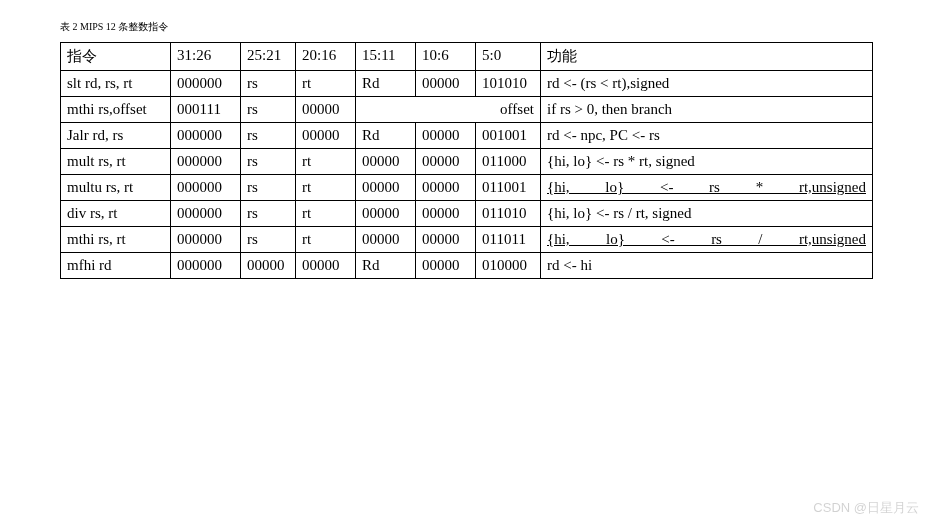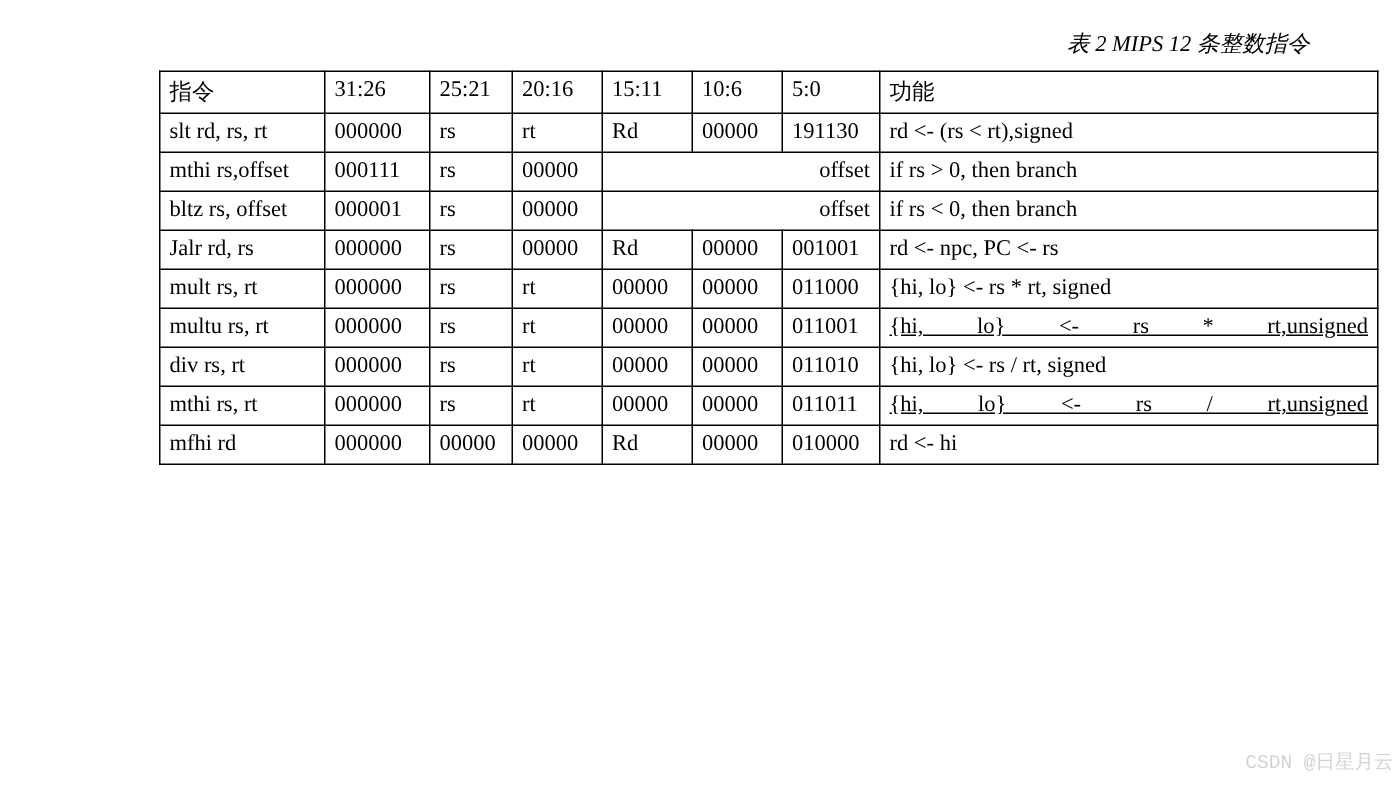--- a/index.html
+++ b/index.html
@@ -6,30 +6,28 @@
       margin: 0;
       padding: 20px 60px;
       font-family: "Times New Roman", SimSun, serif;
       font-size: 15px;
       background: #fff;
       color: #000;
       width: 933px;
       box-sizing: border-box;
     }
     .title {
-      text-align: right;
+      text-align: left;
       margin-bottom: 8px;
-      font-size: 15px;
-      font-style: italic;
+      font-size: 10px;
     }
     table {
       border-collapse: collapse;
       width: 100%;
       table-layout: fixed;
-      margin-left: 46px;
     }
     td {
       border: 1px solid #000;
       padding: 4px 6px;
       vertical-align: top;
       word-break: break-word;
     }
     .offset-cell {
       text-align: right;
     }
@@ -41,24 +39,24 @@
     col.c1 { width: 110px; }
     col.c2 { width: 70px; }
     col.c3 { width: 55px; }
     col.c4 { width: 60px; }
     col.c5 { width: 60px; }
     col.c6 { width: 60px; }
     col.c7 { width: 65px; }
     col.c8 { }
     .watermark {
       position: fixed;
-      right: 4px;
+      right: 14px;
       bottom: 10px;
       color: rgba(0,0,0,0.18);
-      font-family: Liberation Mono, monospace;
+      font-family: Liberation Sans, sans-serif;
       font-size: 13px;
     }
   </style>
 </head>
 <body>
 
 <div class="title">表 2    MIPS 12 条整数指令</div>
 
 <table>
   <colgroup>
@@ -82,38 +80,30 @@
         <td>5:0</td>
         <td>功能</td>
       </tr>
       <tr>
         <td>slt rd, rs, rt</td>
         <td>000000</td>
         <td>rs</td>
         <td>rt</td>
         <td>Rd</td>
         <td>00000</td>
-        <td>191130</td>
+        <td>101010</td>
         <td>rd &lt;- (rs &lt; rt),signed</td>
       </tr>
       <tr>
         <td>mthi rs,offset</td>
         <td>000111</td>
         <td>rs</td>
         <td>00000</td>
         <td colspan="3" class="offset-cell">offset</td>
         <td>if rs &gt; 0, then branch</td>
-      </tr>
-      <tr>
-        <td>bltz rs, offset</td>
-        <td>000001</td>
-        <td>rs</td>
-        <td>00000</td>
-        <td colspan="3" class="offset-cell">offset</td>
-        <td>if rs &lt; 0, then branch</td>
       </tr>
       <tr>
         <td>Jalr rd, rs</td>
         <td>000000</td>
         <td>rs</td>
         <td>00000</td>
         <td>Rd</td>
         <td>00000</td>
         <td>001001</td>
         <td>rd &lt;- npc, PC &lt;- rs</td>

